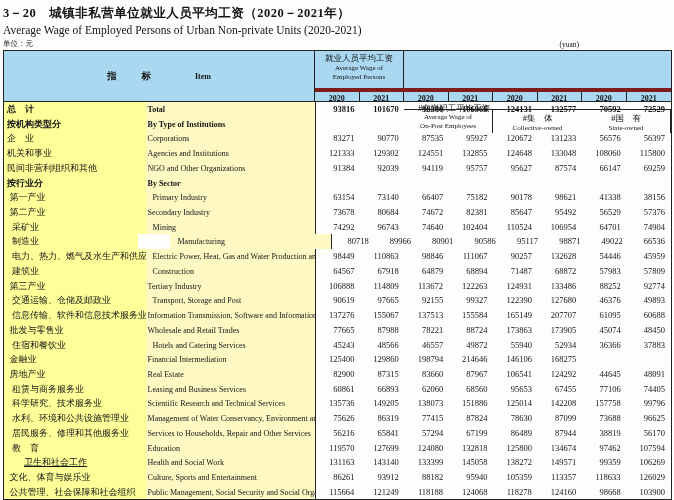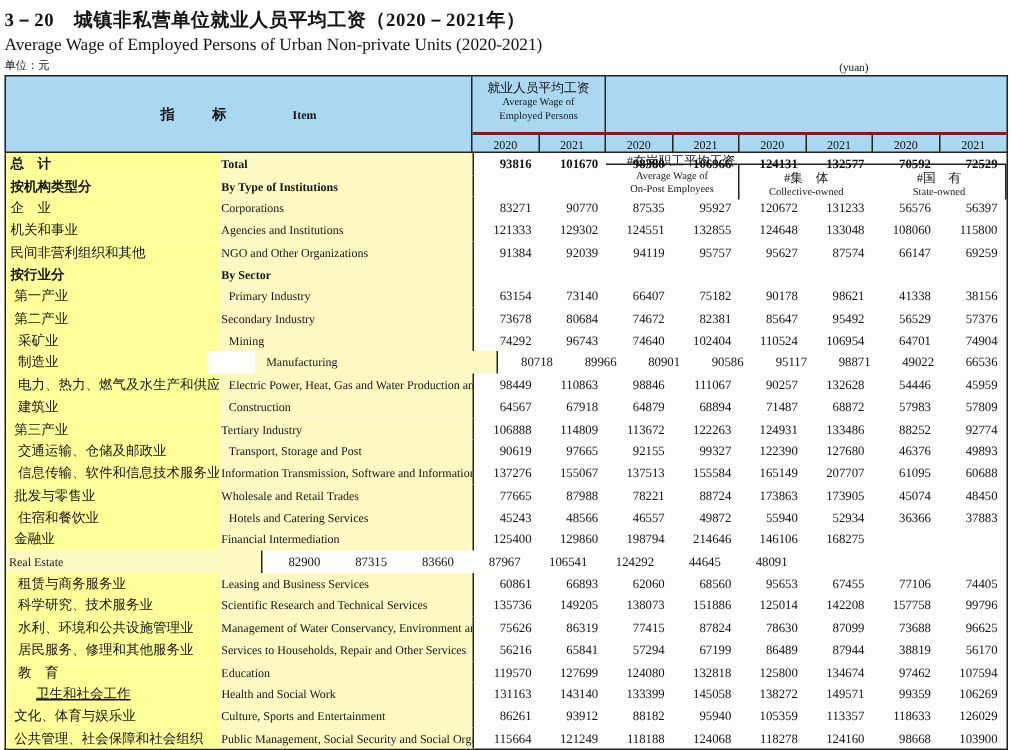--- a/index.html
+++ b/index.html
@@ -22,21 +22,21 @@
   .toprow { display:flex; height:37px;justify-content:space-between; }
   .g1 { width:89px; border-right:1px solid #222; text-align:center; padding-top:2px; }
   .g-cn { font-size:8.5px; line-height:11px; white-space:nowrap; }
   .g-en { font-size:7px; line-height:8.5px; white-space:nowrap; }
   .g2 { width:267px; display:flex; flex-direction:column; }
   .g2-top { height:13px; border-bottom:1px solid #222;margin-top:46px; }
   .g2-top .g-cn { display:inline-block; width:100px; text-align:center; line-height:12px; }
   .g2-sub { display:flex; flex:1; }
   .sub { width:89px; text-align:center; padding-top:3px; }
   .sub.bR { border-right:1px solid #222; }
-  .yearrow { display:flex; height:14px; border-top:2px solid #7f1d1d; }
+  .yearrow { display:flex; height:14px; border-top:4px solid #7f1d1d;font-weight:bold; }
   .ycell { width:44.5px; text-align:center; font-size:8px; line-height:13px; border-right:1px solid #222; }
   .ycell:last-child { border-right:none; }
 
   
   .tbody { border-left:1px solid #222; border-right:1px solid #222; border-bottom:2.5px solid #222; }
   .trow { display:flex; height:14.72px; }
   .c-cn { width:142px; background:#ffff99; font-size:9px; line-height:14.5px; white-space:nowrap; overflow:hidden; }
   .c-en { width:171px; background:#fef9c3; border-right:1px solid #222; font-size:8px; line-height:15px; white-space:nowrap; overflow:hidden; }
   .c-v  { width:44.5px; text-align:right; padding-right:6px; font-size:8.5px; line-height:14.5px; }
   .b { font-weight:bold; }
@@ -308,20 +308,21 @@
           <div class="c-v">125400</div>
           <div class="c-v">129860</div>
           <div class="c-v">198794</div>
           <div class="c-v">214646</div>
           <div class="c-v">146106</div>
           <div class="c-v">168275</div>
           <div class="c-v"></div>
           <div class="c-v"></div>
         </div>
         <div class="trow">
+          <div class="c-cn" style="padding-left: 5.5px;">房地产业</div>
           <div class="c-en" style="padding-left: 2px;">Real Estate</div>
           <div class="c-v">82900</div>
           <div class="c-v">87315</div>
           <div class="c-v">83660</div>
           <div class="c-v">87967</div>
           <div class="c-v">106541</div>
           <div class="c-v">124292</div>
           <div class="c-v">44645</div>
           <div class="c-v">48091</div>
         </div>

